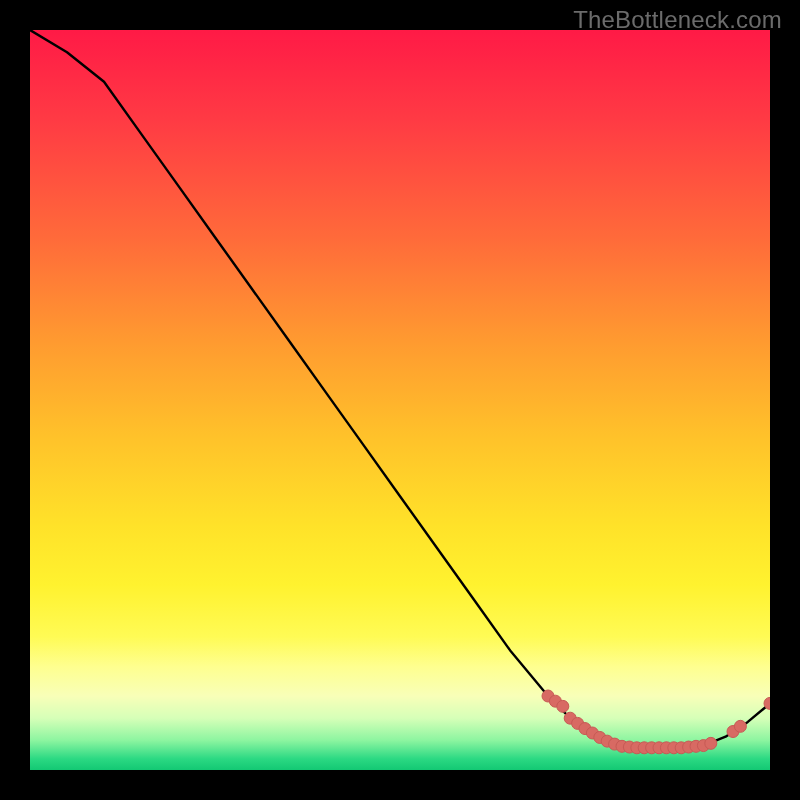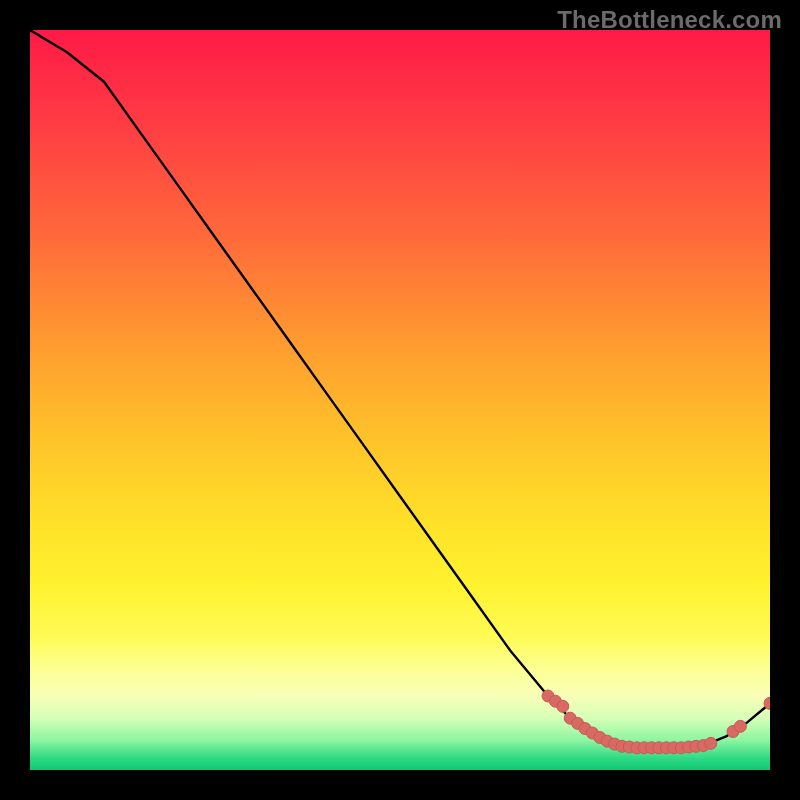--- a/index.html
+++ b/index.html
@@ -16,21 +16,21 @@
     width: 800px;
     height: 800px;
     background: #000;
   }
   .watermark {
     position: absolute;
     top: 6px;
     right: 18px;
     color: #6b6b6b;
     font-size: 24px;
-    font-weight: 700;
+    font-weight: 400;
     letter-spacing: 0.2px;
   }
   .plot-area {
     position: absolute;
     left: 30px;
     top: 30px;
     width: 740px;
     height: 740px;
     
     background:

